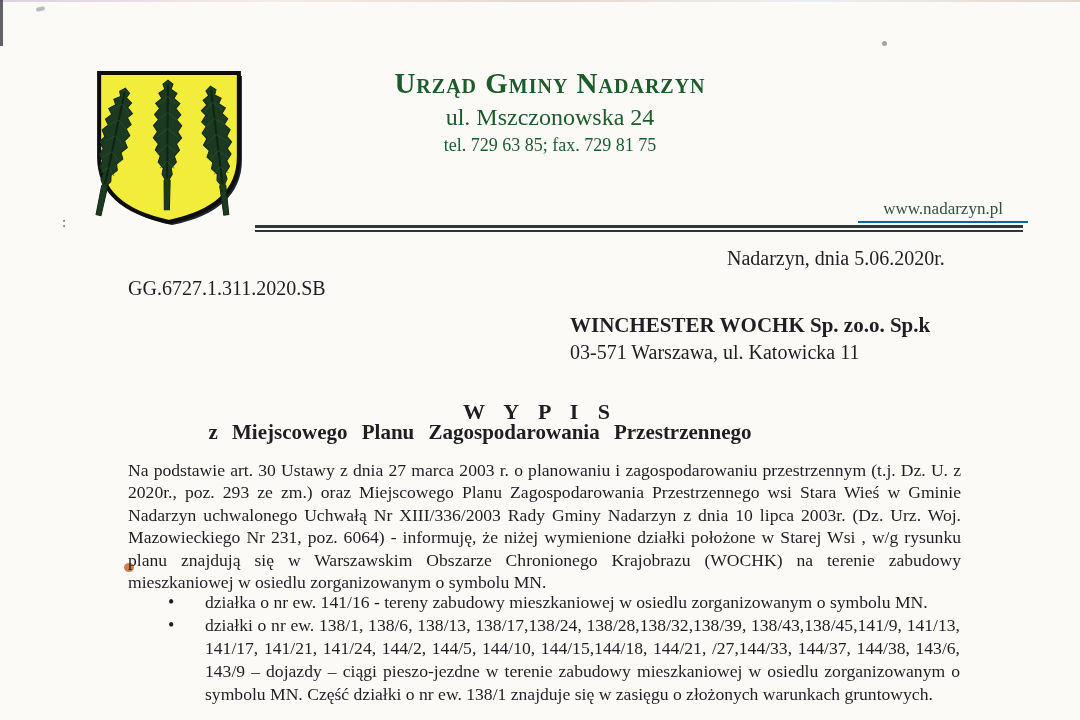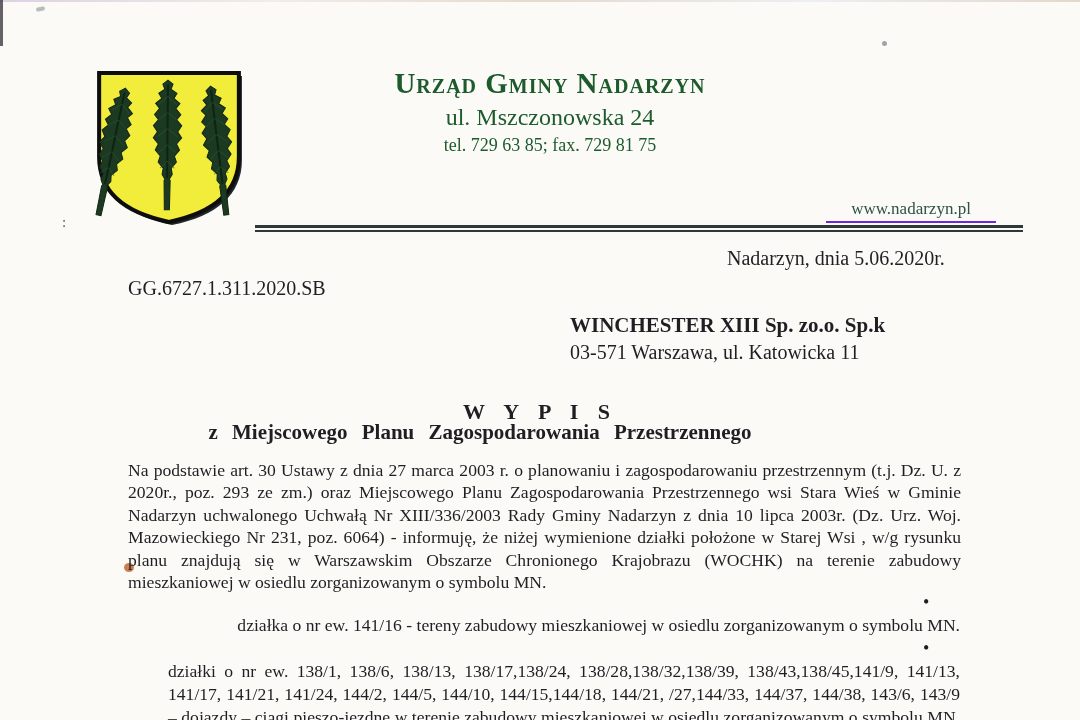--- a/index.html
+++ b/index.html
@@ -21,40 +21,40 @@
   .dot-orange{position:absolute;left:124px;top:563px;width:10px;height:9px;background:#c06a30;
     border-radius:50%;opacity:.85;}
   
   .crest{position:absolute;left:92px;top:68px;width:154px;height:160px;}
   
   .org-header{position:absolute;left:310px;top:64px;width:480px;text-align:center;color:#1d5b2d;}
   .org-name{font-size:29px;font-weight:bold;font-variant:small-caps;letter-spacing:1px;line-height:38px;}
   .org-addr{font-size:24px;line-height:31px;}
   .org-tel{font-size:18px;line-height:24px;}
   
-  .website{position:absolute;left:826px;top:199px;width:170px;text-align:center;
-    font-size:17px;color:#2e5243;border-bottom:2px solid #6d28d9;padding-bottom:2px;}
+  .website{position:absolute;left:858px;top:199px;width:170px;text-align:center;
+    font-size:17px;color:#2e5243;border-bottom:2px solid #0369a1;padding-bottom:2px;}
   .rule{position:absolute;left:255px;top:225px;width:768px;}
   .rule .r1{height:3px;background:#2e3838;}
   .rule .r2{height:2px;background:#2e3838;margin-top:2px;}
   
   .date-line{position:absolute;left:727px;top:247px;font-size:20px;}
   .ref-number{position:absolute;left:128px;top:277px;font-size:20px;}
   .recipient-name{position:absolute;left:570px;top:313px;font-size:21px;font-weight:bold;}
   .recipient-address{position:absolute;left:570px;top:341px;font-size:20px;}
   
   .doc-title{position:absolute;left:0;top:391px;width:1080px;text-align:center;
     font-size:22px;font-weight:bold;letter-spacing:7px;margin-top:8px;}
   .doc-subtitle{position:absolute;left:0;top:420px;width:960px;text-align:center;
     font-size:21px;font-weight:bold;word-spacing:9px;}
   
   .paragraph{position:absolute;left:128px;top:459px;width:833px;
     font-size:17.6px;line-height:22.4px;text-align:justify;}
   .bullet-list{position:absolute;left:168px;top:591px;width:792px;}
-  .bullet-row{display:flex;align-items:flex-end;flex-direction:column;}
+  .bullet-row{display:flex;align-items:flex-start;}
   .bullet-dot{width:37px;font-size:18px;line-height:23px;flex:none;}
   .bullet-dot::before{content:"\2022";}
   .bullet-text{flex:1;font-size:17.6px;line-height:23px;text-align:justify;}
 </style>
 </head>
 <body>
 
 <div class="page">
 
   <div class="top-strip"></div>
@@ -95,21 +95,21 @@
 
   <div class="website">www.nadarzyn.pl</div>
   <div class="rule">
     <div class="r1"></div>
       <div class="r2"></div>
   </div>
 
   <div class="date-line">Nadarzyn, dnia 5.06.2020r.</div>
   <div class="ref-number">GG.6727.1.311.2020.SB</div>
 
-  <div class="recipient-name">WINCHESTER XIII Sp. zo.o. Sp.k</div>
+  <div class="recipient-name">WINCHESTER WOCHK Sp. zo.o. Sp.k</div>
   <div class="recipient-address">03-571 Warszawa, ul. Katowicka 11</div>
 
   <div class="doc-title">W Y P I S</div>
   <div class="doc-subtitle">z Miejscowego Planu Zagospodarowania Przestrzennego</div>
 
   <div class="paragraph">Na podstawie art. 30 Ustawy z dnia 27 marca 2003 r. o planowaniu i zagospodarowaniu przestrzennym (t.j. Dz. U. z 2020r., poz. 293 ze zm.) oraz Miejscowego Planu Zagospodarowania Przestrzennego wsi Stara Wieś w Gminie Nadarzyn uchwalonego Uchwałą Nr XIII/336/2003 Rady Gminy Nadarzyn z dnia 10 lipca 2003r. (Dz. Urz. Woj. Mazowieckiego Nr 231, poz. 6064) - informuję, że niżej wymienione działki położone w Starej Wsi , w/g rysunku planu znajdują się w Warszawskim Obszarze Chronionego Krajobrazu (WOCHK) na terenie zabudowy mieszkaniowej w osiedlu zorganizowanym o symbolu MN.</div>
 
   <div class="bullet-list">
     <div class="bullet-row">
       <span class="bullet-dot"></span>

